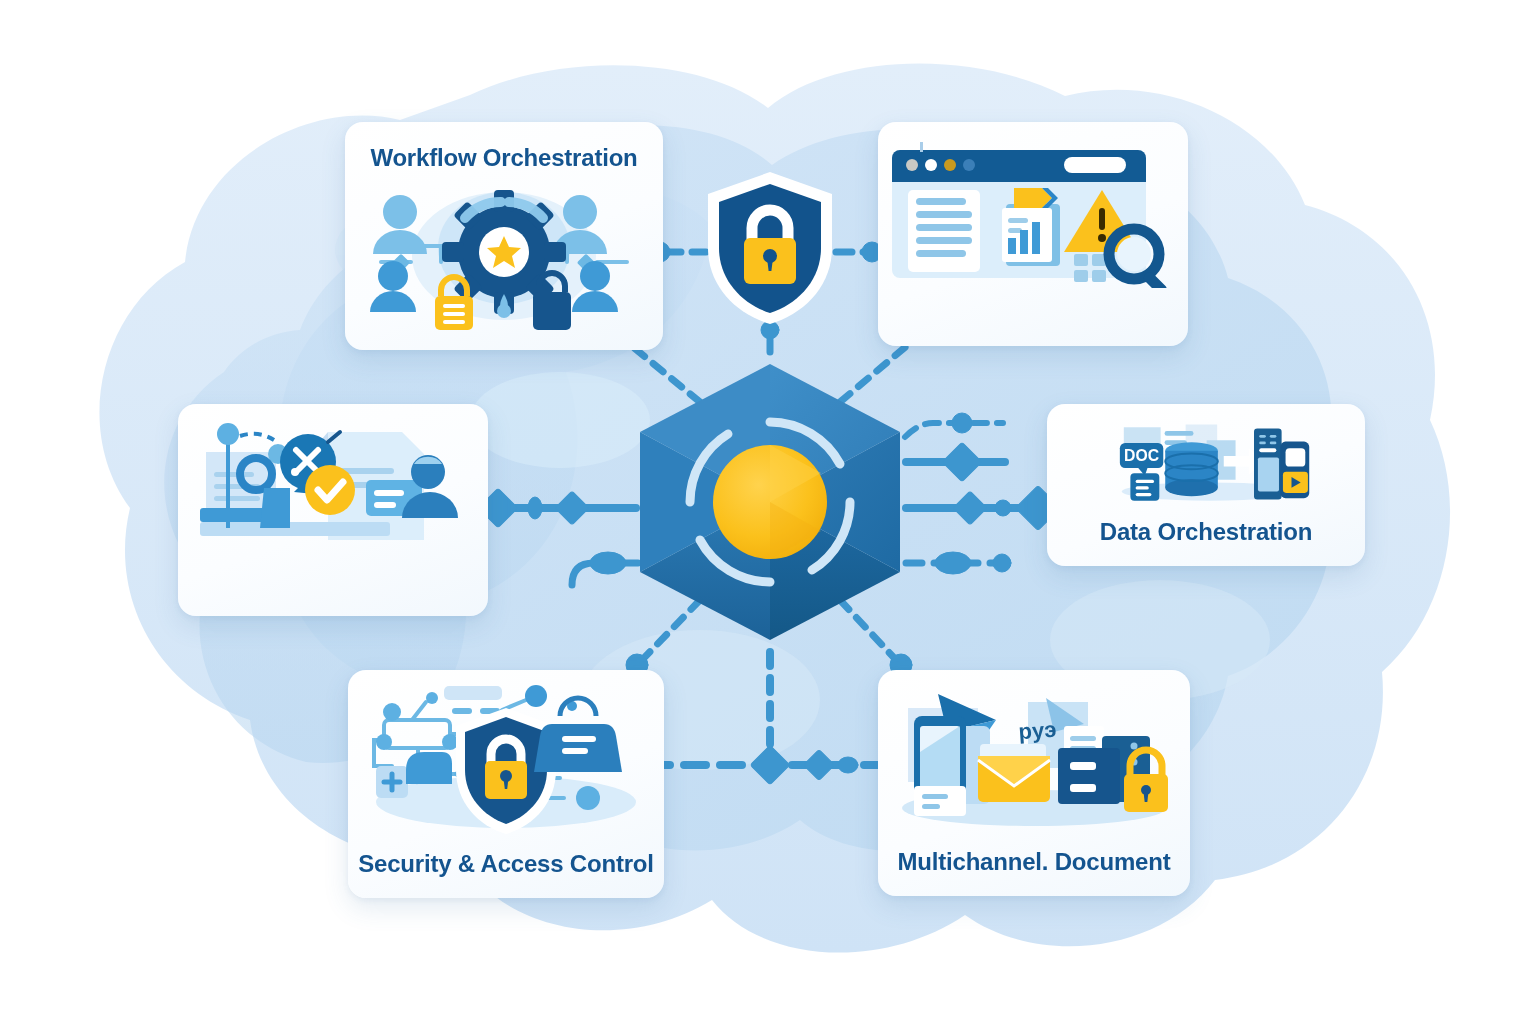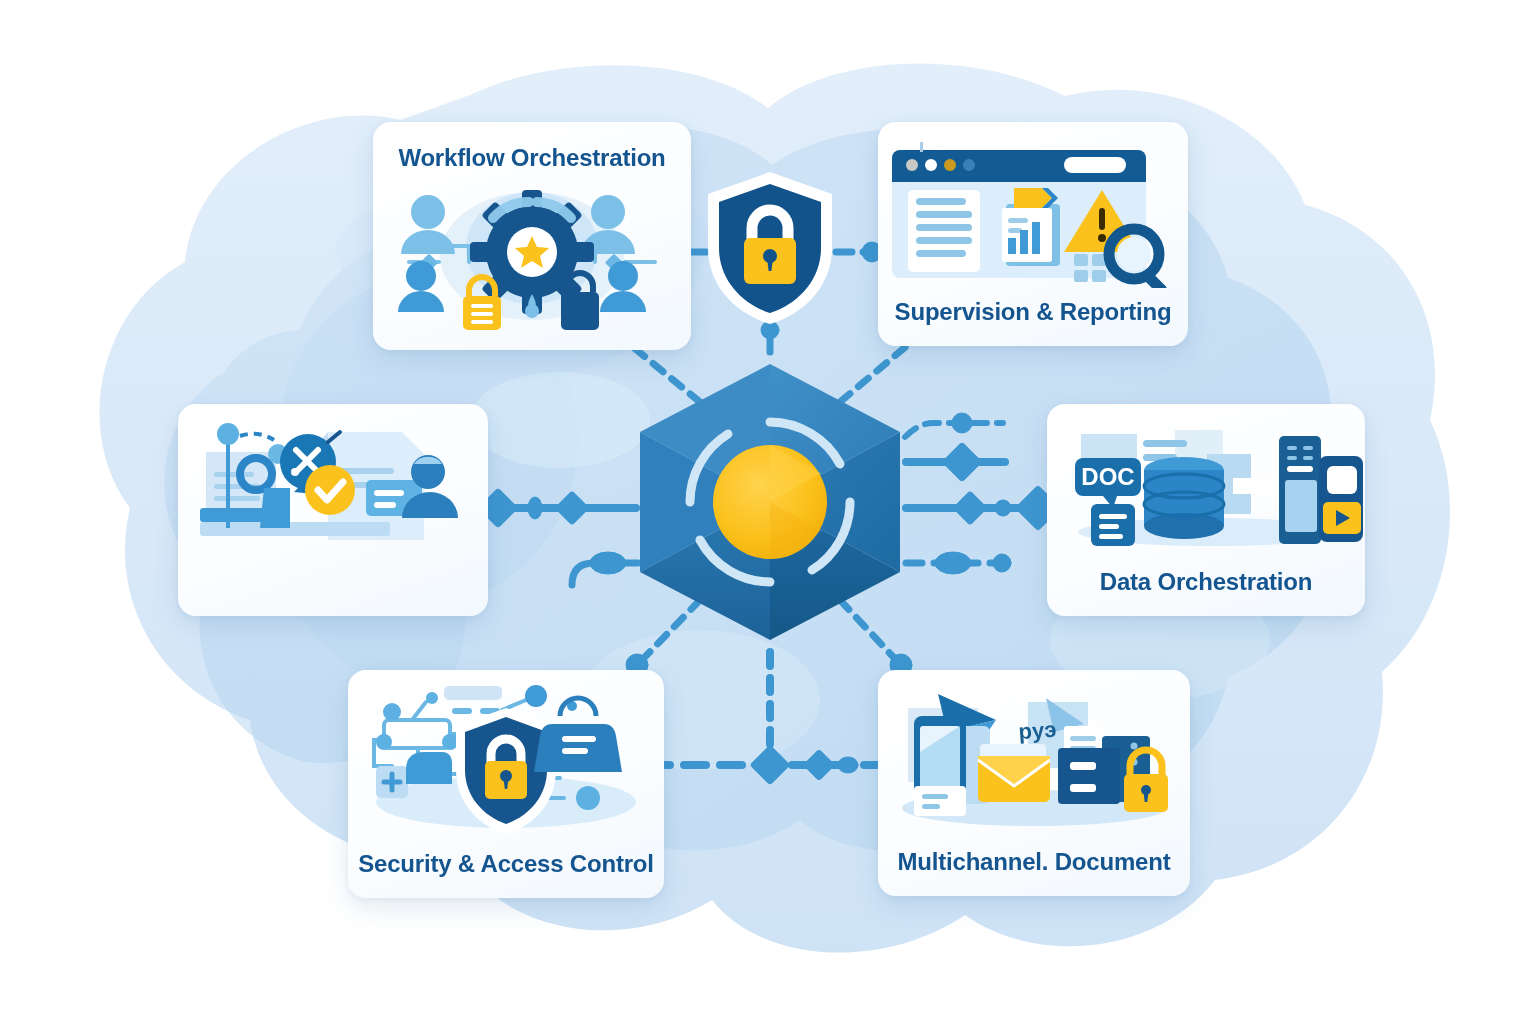--- a/index.html
+++ b/index.html
@@ -37,24 +37,24 @@
   }
   .title-top { top: 22px; }
   .title-bottom { bottom: 20px; }
   .art {
     position: absolute;
     left: 0; right: 0;
   }
   .art svg { display:block; width:100%; height:100%; }
 
   
-  #card-workflow   { left: 345px; top: 122px;  width: 318px; height: 228px; margin-left: 28px; }
+  #card-workflow   { left: 345px; top: 122px;  width: 318px; height: 228px; }
   #card-supervision{ left: 878px; top: 122px;  width: 310px; height: 224px; }
   #card-document   { left: 178px; top: 404px;  width: 310px; height: 212px; }
-  #card-datatrans  { left: 1047px; top: 404px; width: 318px; height: 212px; }
+  #card-datatrans  { left: 1047px; top: 404px; width: 318px; height: 162px; }
   #card-security   { left: 348px; top: 670px;  width: 316px; height: 228px; }
   #card-multich    { left: 878px; top: 670px;  width: 312px; height: 226px; }
 
   #card-workflow .art    { top: 48px;  bottom: 12px; }
   #card-supervision .art { top: 14px;  bottom: 58px; }
   #card-document .art    { top: 10px;  bottom: 56px; }
   #card-datatrans .art   { top: 10px;  bottom: 56px; }
   #card-security .art    { top: 12px;  bottom: 56px; }
   #card-multich .art     { top: 12px;  bottom: 58px; }
 
@@ -427,21 +427,20 @@
           <rect x="214" y="134" width="14" height="12" rx="2"></rect>
         </g>
 
         <g>
           <circle cx="256" cy="118" r="25" fill="none" stroke="#13578f" stroke-width="11"></circle>
           <circle cx="256" cy="118" r="17" fill="#e8f4fd"></circle>
           <rect x="272" y="134" width="11" height="28" rx="5.5" transform="rotate(-45 277 148)" fill="#13578f"></rect>
         </g>
       </svg>
     </div>
-    <div class="card-title title-bottom">Supervision &amp; Reporting</div>
   </div>
 
   <div class="card" id="card-document">
     <div class="art">
       <svg viewBox="0 0 310 146" preserveAspectRatio="xMidYMid meet">
 
         <g>
           <path d="M28 38 h70 l0 84 h-70 z" fill="#d3e7f8"></path>
           <path d="M150 18 h74 l22 22 v86 h-96 z" fill="#dceefb"></path>
           <path d="M150 18 l-14 16 14 0 z" fill="#c4dcf2"></path>

